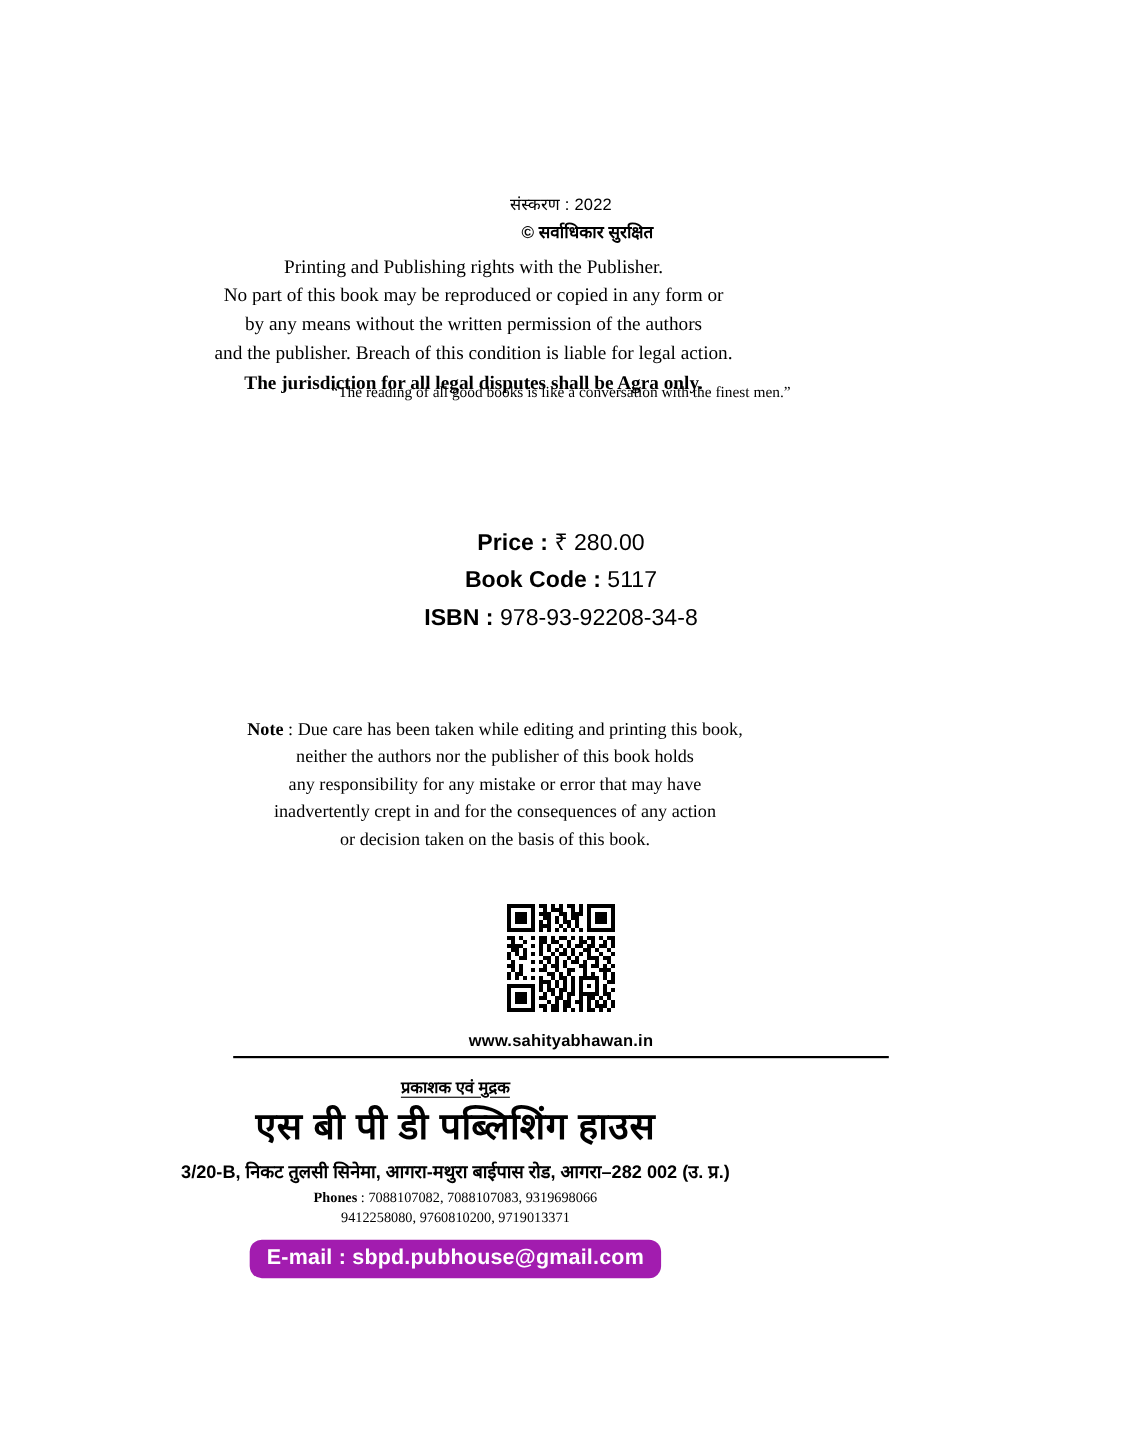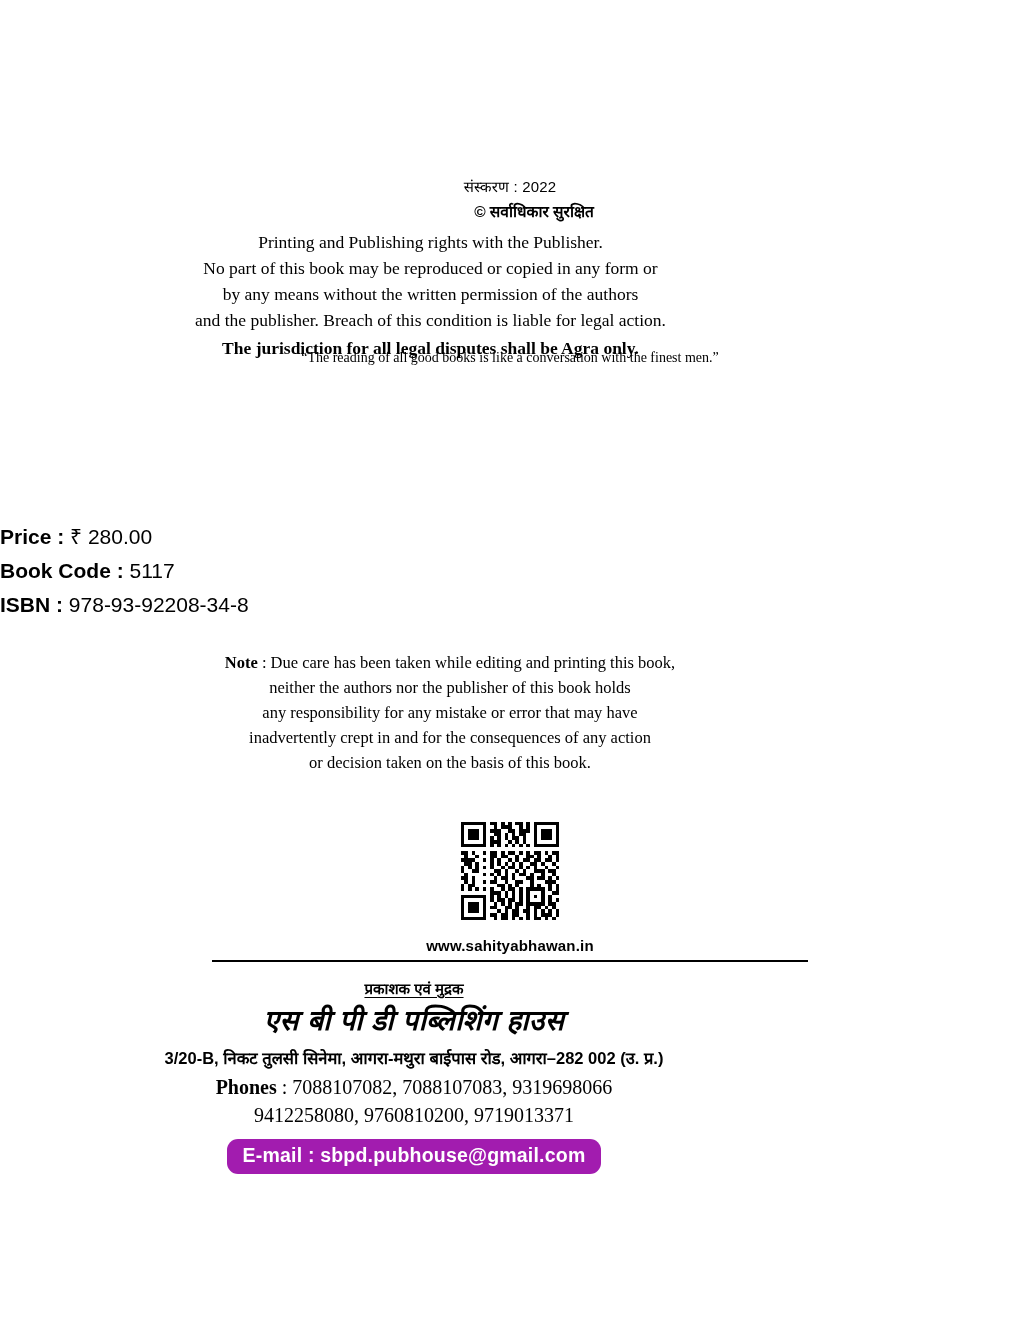--- a/index.html
+++ b/index.html
@@ -69,25 +69,24 @@
     text-align: center;
     font-size: 14px;
   }
 
   
   .price-block {
     position: absolute;
     top: 477px;
     left: 0;
     width: 1020px;
-    text-align: left;
+    text-align: center;
     font-family: "Liberation Sans", sans-serif;
     font-size: 21px;
     line-height: 1.62;
-    margin-top: 43px;
   }
   .price-block .lbl { font-weight: bold; }
 
   
   .note-block {
     position: absolute;
     top: 650px;
     left: 0;
     width: 900px;
     text-align: center;
@@ -141,35 +140,34 @@
   .pub-kicker {
     font-family: "Liberation Sans", sans-serif;
     font-weight: bold;
     font-size: 15px;
     text-decoration: underline;
     text-underline-offset: 3px;
   }
   .pub-name {
     font-family: "Liberation Sans", sans-serif;
     font-weight: bold;
-    font-size: 28px;
+    font-size: 34px;
     letter-spacing: 0.5px;
     margin-top: 6px;
     line-height: 1.2;
-    font-style: italic;
   }
   .pub-address {
     font-family: "Liberation Sans", sans-serif;
     font-weight: bold;
     font-size: 16.5px;
     margin-top: 8px;
     white-space: nowrap;
   }
   .pub-phones {
-    font-size: 20px;
+    font-size: 13px;
     margin-top: 4px;
     line-height: 1.42;
   }
   .pub-phones .ph-lbl { font-weight: bold; }
   .email-pill {
     display: inline-block;
     margin-top: 10px;
     background: #a21caf;
     color: #ffffff;
     font-family: "Liberation Sans", sans-serif;

